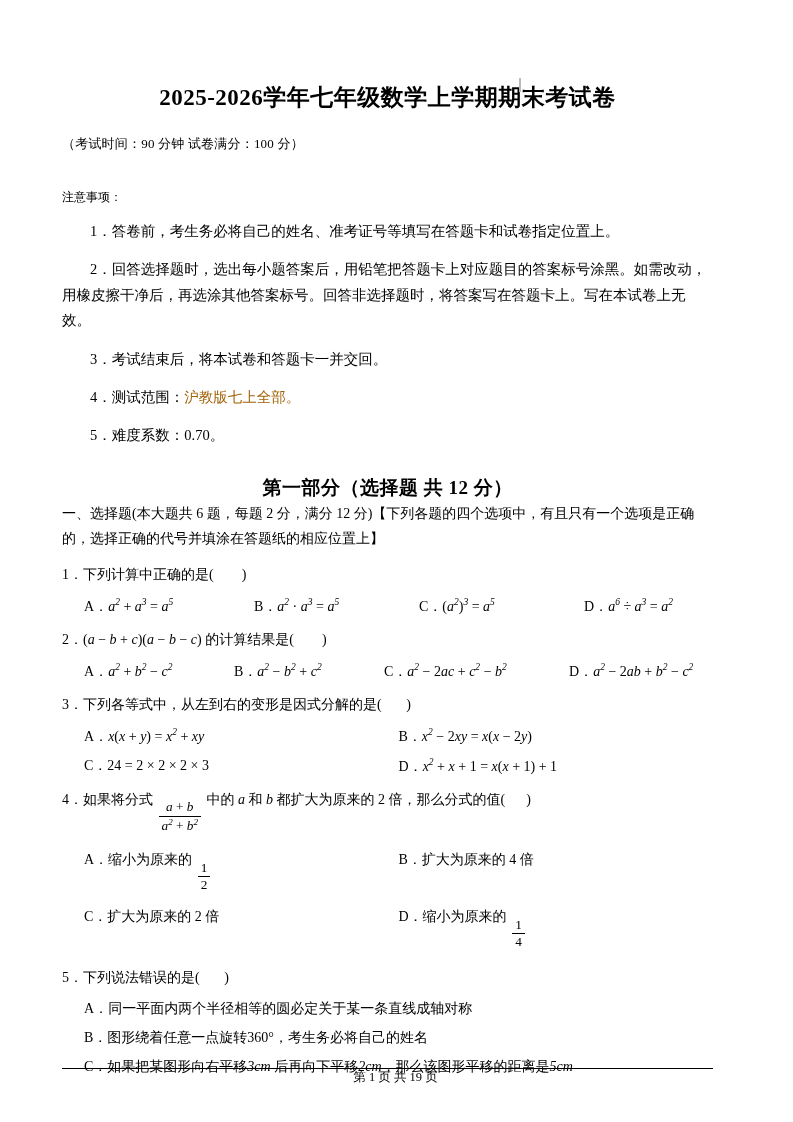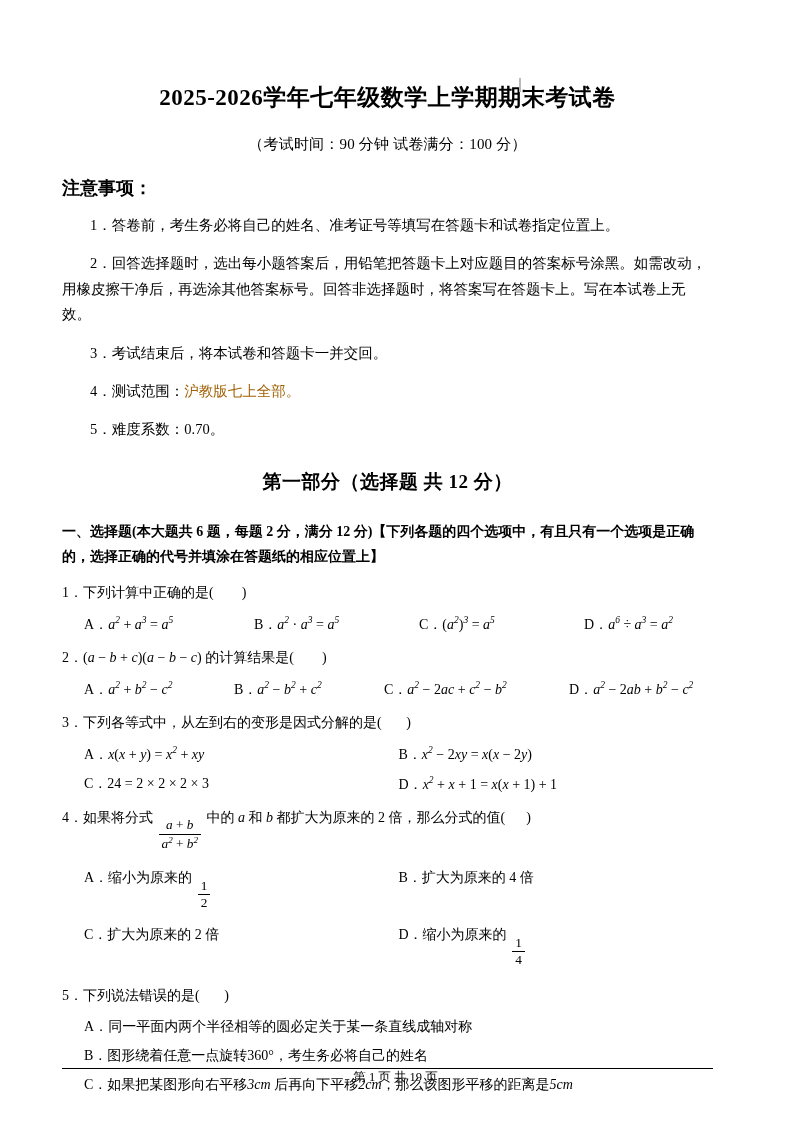--- a/index.html
+++ b/index.html
@@ -24,50 +24,49 @@
   }
   .doc-title {
     text-align: center;
     font-size: 23px;
     font-weight: bold;
     letter-spacing: 0.5px;
     margin: 30px 0 0 0;
     font-family: "Liberation Serif", serif;
   }
   .subtitle {
-    text-align: center;
-    font-size: 15px;
+    font-size: 13px;
     margin-top: 22px;
     letter-spacing: 0.2px;
   }
   .notice-head {
-    font-weight: bold;
-    font-size: 18px;
-    margin-top: 22px;
+    font-weight: normal;
+    font-size: 12px;
+    margin-top: 36px;
   }
   .notice-item {
     font-size: 14.5px;
     margin-top: 13px;
     line-height: 1.75;
     text-indent: 28px;
   }
   .red {
     color: #a16207;
   }
   .part-title {
     text-align: center;
     font-size: 19px;
     font-weight: bold;
     margin-top: 26px;
     letter-spacing: 0.5px;
   }
   .section-head {
     font-size: 14px;
-    font-weight: bold;
-    margin-top: 24px;
+    font-weight: normal;
+    margin-top: 0;
     line-height: 1.8;
   }
   .question {
     font-size: 14px;
     margin-top: 13px;
     line-height: 1.6;
   }
   .opt-row {
     display: flex;
     margin-top: 11px;

